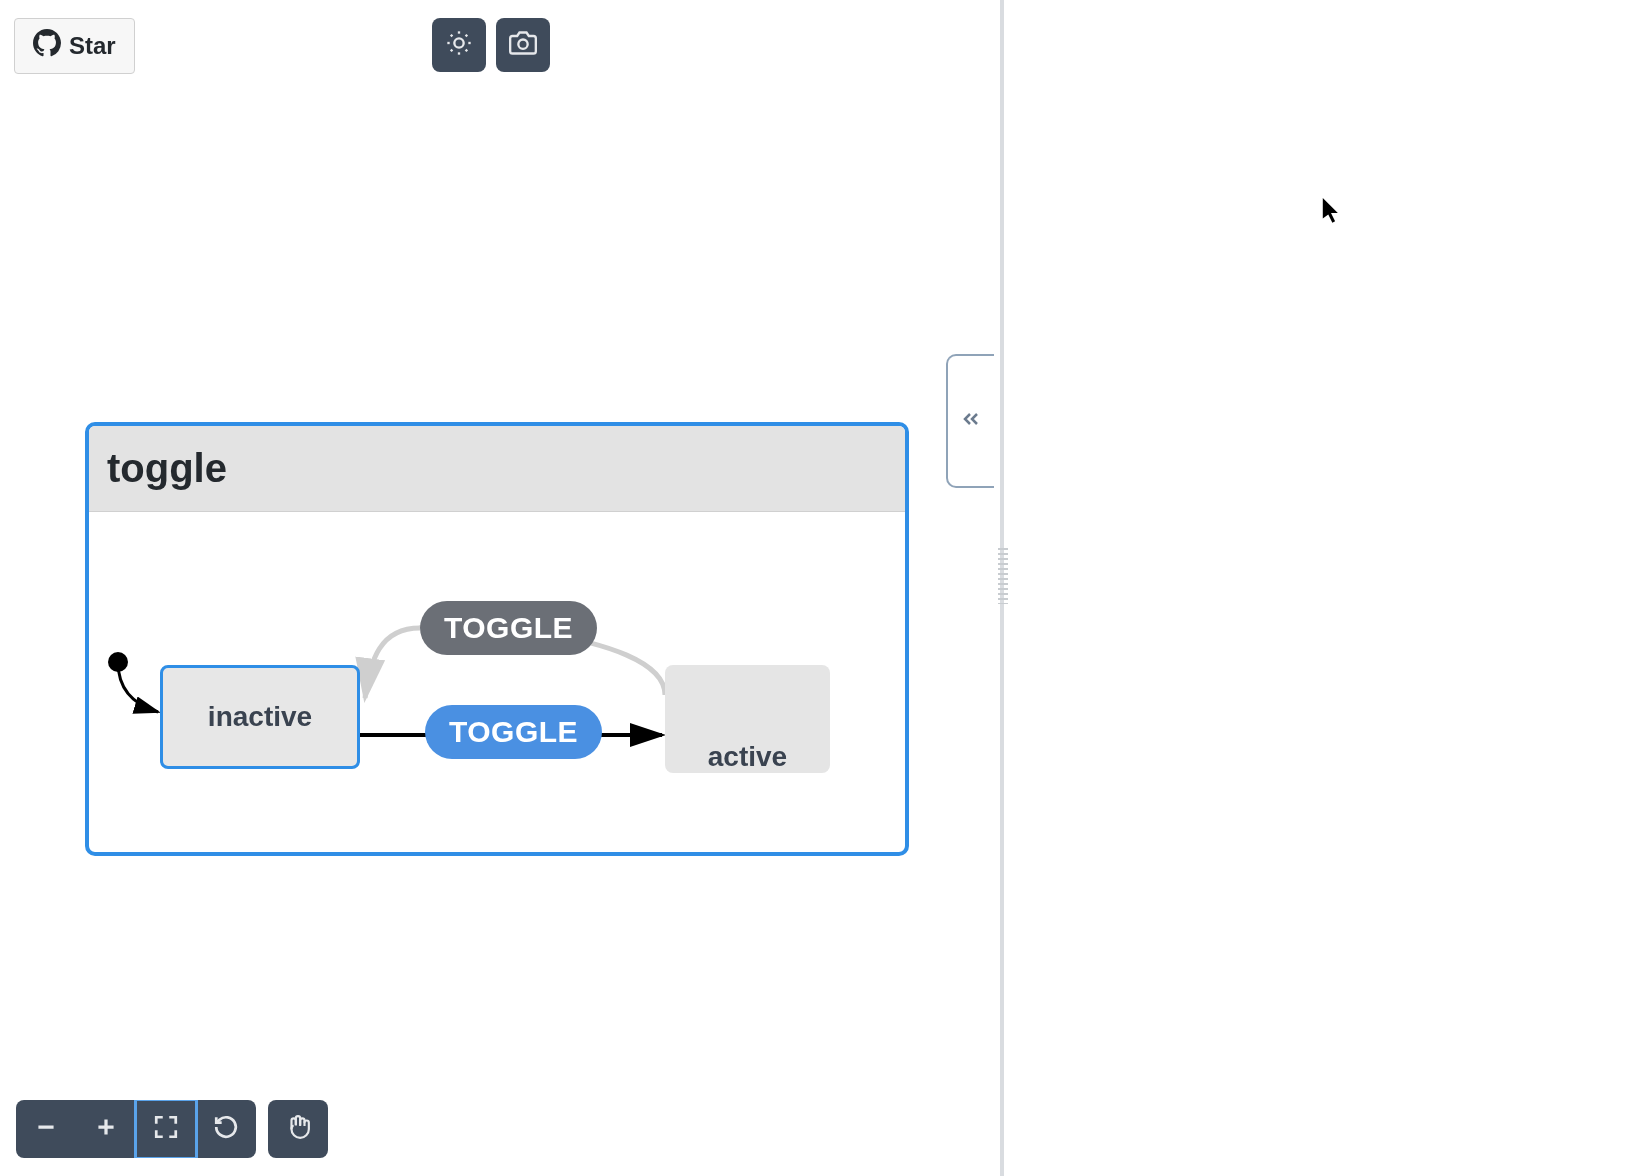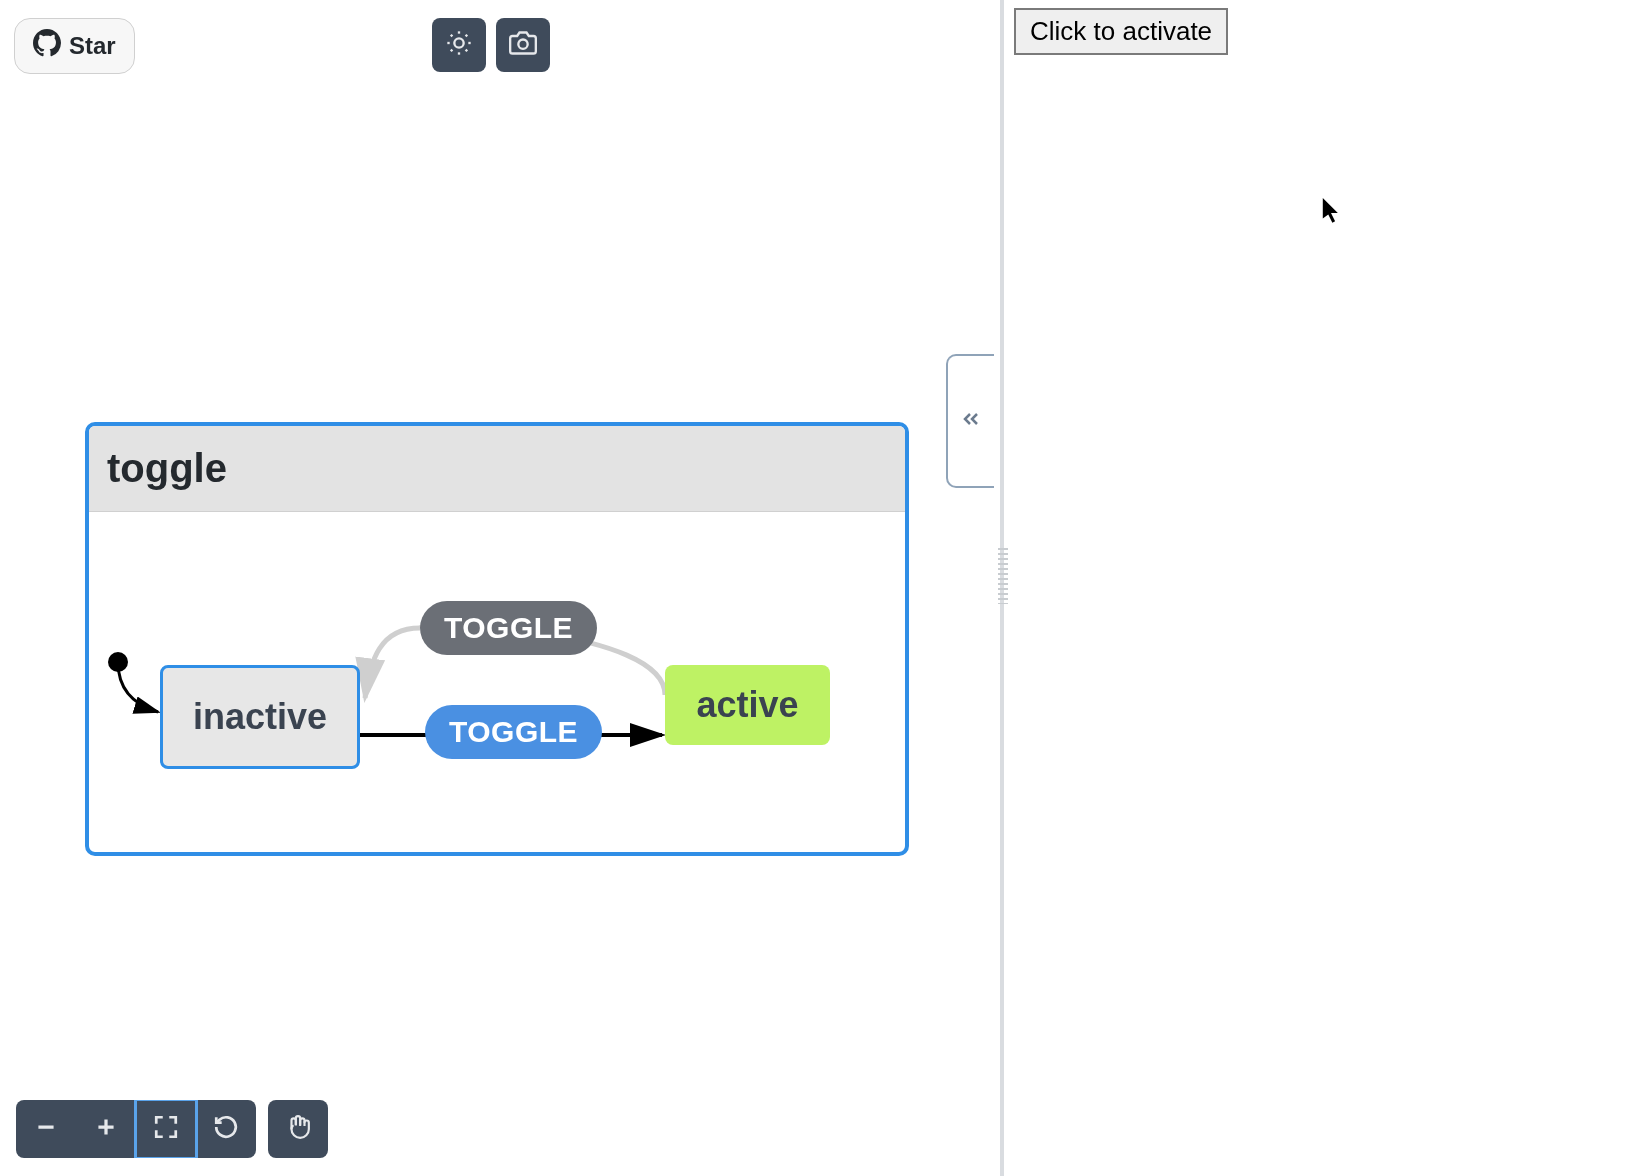--- a/index.html
+++ b/index.html
@@ -16,21 +16,21 @@
   
   .github-star {
     position: absolute;
     top: 18px;
     left: 14px;
     display: inline-flex;
     align-items: center;
     gap: 8px;
     padding: 10px 18px;
     border: 1px solid #d0d0d0;
-    border-radius: 16px;
+    border-radius: 4px;
     background: #f7f7f7;
     font-size: 24px;
     font-weight: 600;
     color: #24292e;
     cursor: pointer;
   }
   .github-star svg { width: 28px; height: 28px; }
 
   .top-buttons {
     position: absolute;
@@ -83,38 +83,39 @@
     border-bottom: 1px solid #d0d0d0;
   }
 
   
   .state-node {
     position: absolute;
     border-radius: 8px;
     display: flex;
     align-items: center;
     justify-content: center;
-    font-size: 36px;
+    font-size: 28px;
     font-weight: 600;
     color: #3a4350;
   }
   .state-inactive {
     left: 160px;
     top: 665px;
     width: 200px;
     height: 104px;
     background: #e7e7e7;
     border: 3px solid #2f8ee6;
   }
   .state-active {
     left: 665px;
     top: 665px;
     width: 165px;
-    height: 80px;
-    background: #bef264;
+    height: 108px;
+    background: #e5e5e5;
+    align-items: flex-end;
   }
 
   
   .event-pill {
     position: absolute;
     border-radius: 28px;
     padding: 10px 24px;
     font-size: 30px;
     font-weight: 700;
     letter-spacing: 0.5px;
@@ -320,21 +321,20 @@
     <span>
       <svg width="24" height="24" viewBox="0 0 24 24" fill="none" stroke="currentColor" stroke-width="2.5">
           <polyline points="11 17 6 12 11 7"></polyline>
           <polyline points="18 17 13 12 18 7"></polyline>
         </svg>
     </span>
   </div>
 </div>
 
 <div class="right-panel">
-  <button class="activate-btn">Click to activate</button>
   <div class="grab-handle"></div>
 </div>
 
 <div class="bottom-toolbar">
   <div class="tool-group">
     <div class="tool-btn">
       <span>
         <svg viewBox="0 0 24 24" stroke="currentColor" stroke-width="3">
             <line x1="5" y1="12" x2="19" y2="12"></line>
           </svg>

